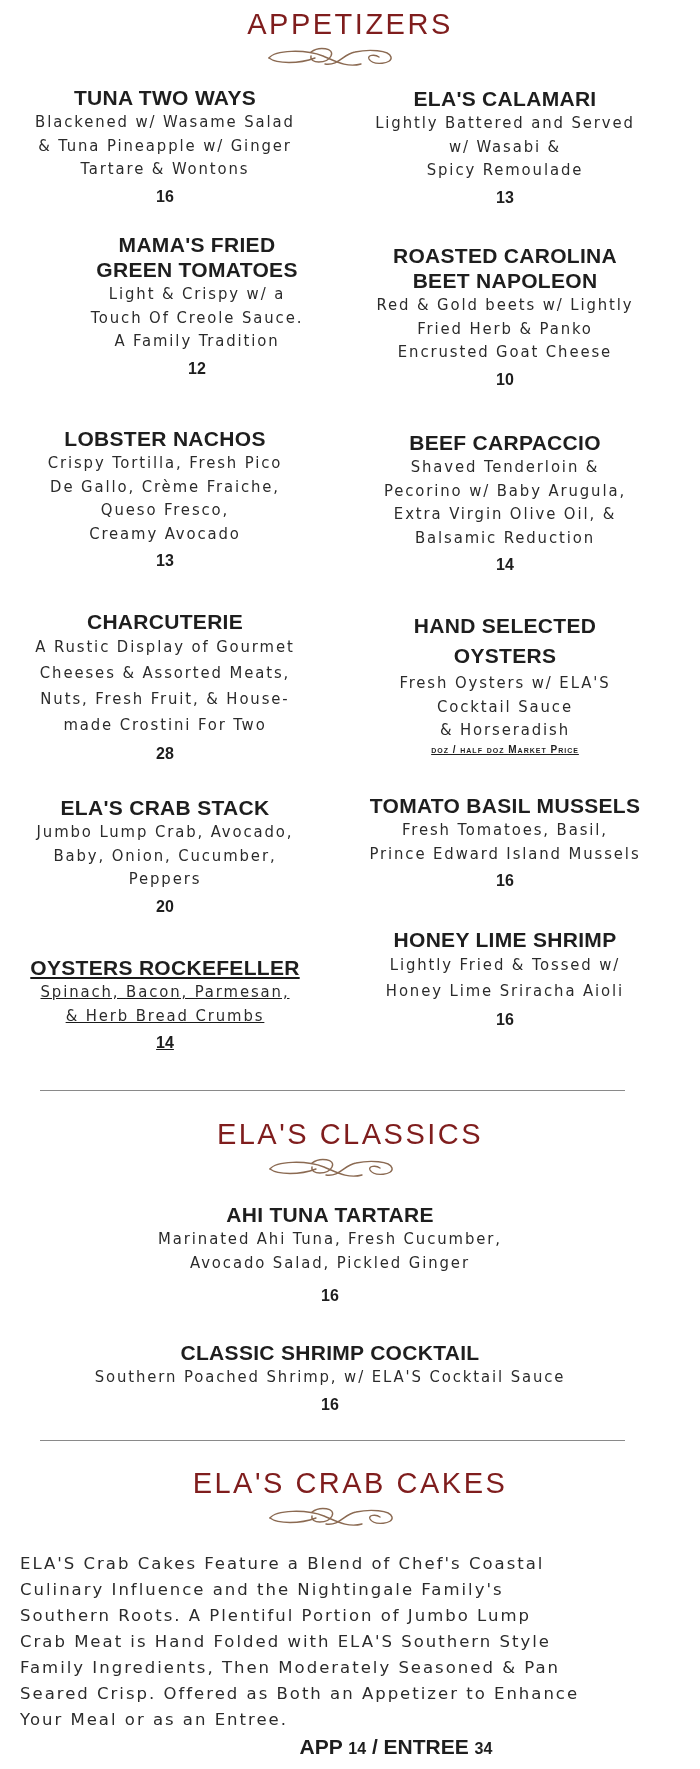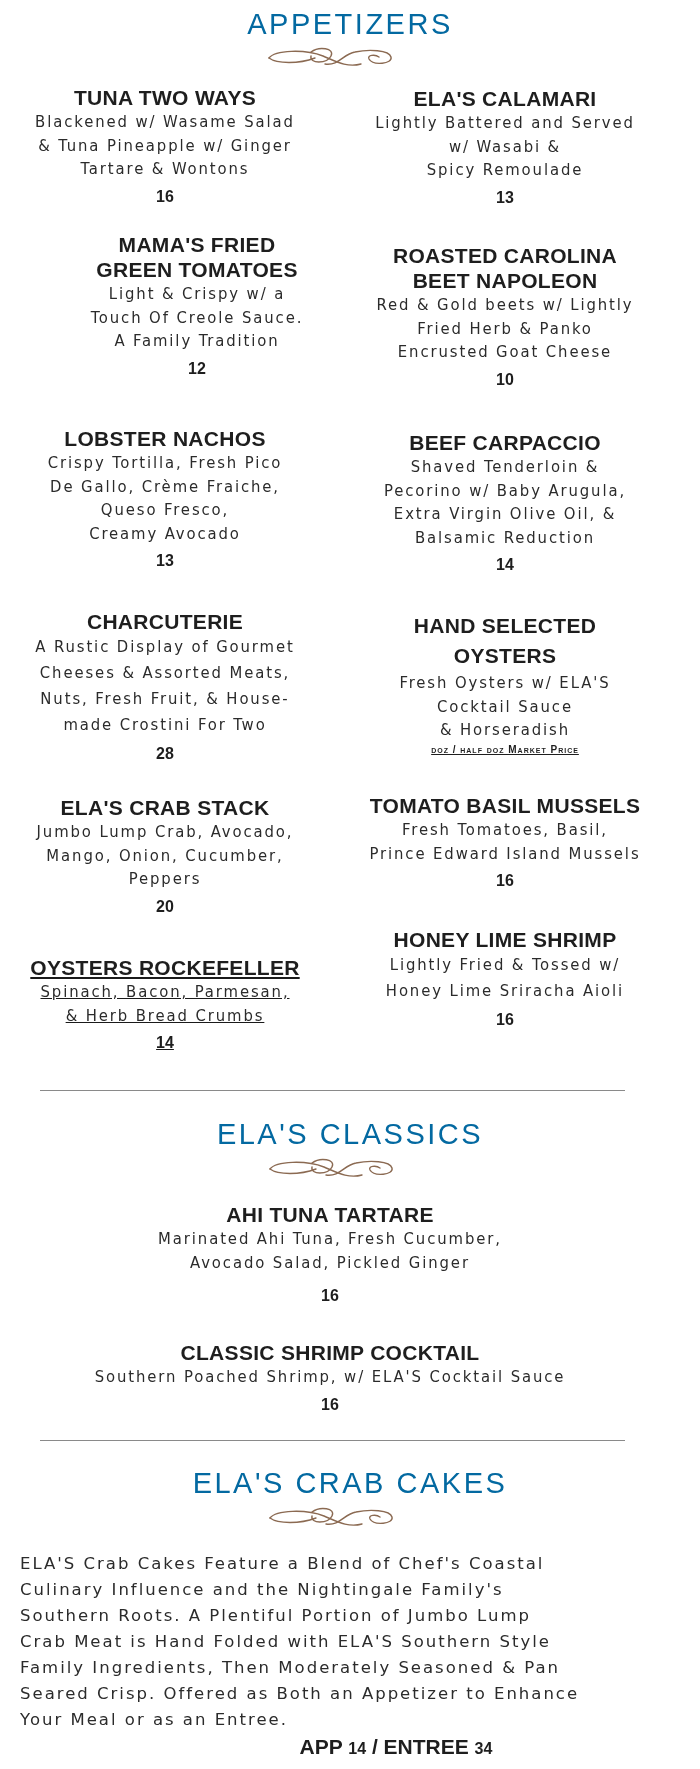--- a/index.html
+++ b/index.html
@@ -1,20 +1,20 @@
 <!DOCTYPE html>
 <html><head>
 <meta charset="utf-8">
 <style>
   html, body { margin: 0; padding: 0; background: #ffffff; }
   body { width: 700px; height: 1769px; position: relative; overflow: hidden; color: #1a1a1a; }
   .section-title {
     position: absolute; left: 0; width: 700px; text-align: center;
     font-family: "Liberation Sans", sans-serif; font-weight: normal;
-    font-size: 29px; letter-spacing: 2.5px; color: #0369a1;
+    font-size: 29px; letter-spacing: 2.5px; color: #7f1d1d;
   }
   .flourish { position: absolute; width: 130px; height: 26px; }
   .item { position: absolute; text-align: center; }
   .item-name {
     font-family: "Liberation Sans", sans-serif; font-weight: bold;
     font-size: 21px; line-height: 25px; color: #1e1e1e; letter-spacing: 0.3px;
   }
   .item-desc {
     font-family: "DejaVu Sans", sans-serif; font-weight: normal;
     font-size: 16.5px; line-height: 23.5px; color: #2b2b2b; letter-spacing: 1.9px;
@@ -101,21 +101,21 @@
     <div>Nuts, Fresh Fruit,  &amp; House-</div>
     <div>made Crostini For Two</div>
   </div>
   <div class="item-price">28</div>
 </div>
 
 <div class="item" style="left:0; width:330px; top:795px;">
   <div class="item-name">ELA'S CRAB STACK</div>
   <div class="item-desc">
     <div>Jumbo Lump Crab, Avocado,</div>
-    <div>Mango, Onion, Cucumber,</div>
+    <div>Baby, Onion, Cucumber,</div>
     <div>Peppers</div>
   </div>
   <div class="item-price">20</div>
 </div>
 
 <div class="item" style="left:0; width:330px; top:955px;text-decoration:underline;">
   <div class="item-name">OYSTERS ROCKEFELLER</div>
   <div class="item-desc">
     <div>Spinach, Bacon, Parmesan,</div>
     <div>&amp; Herb Bread Crumbs</div>

